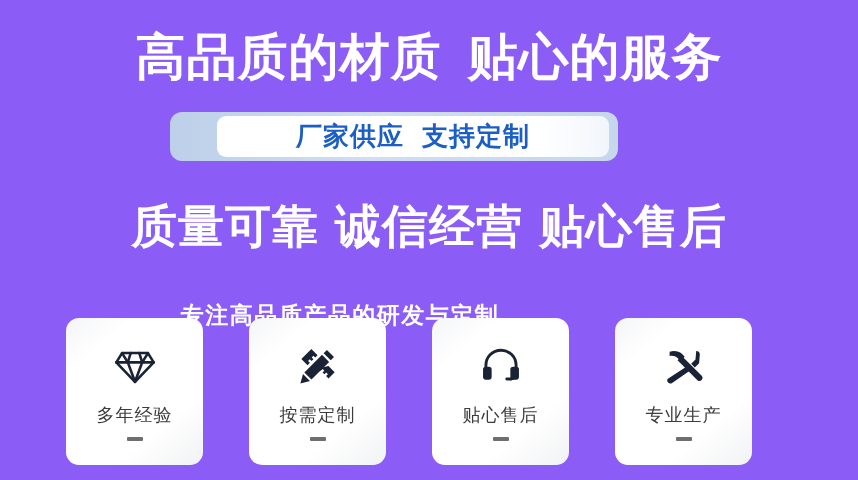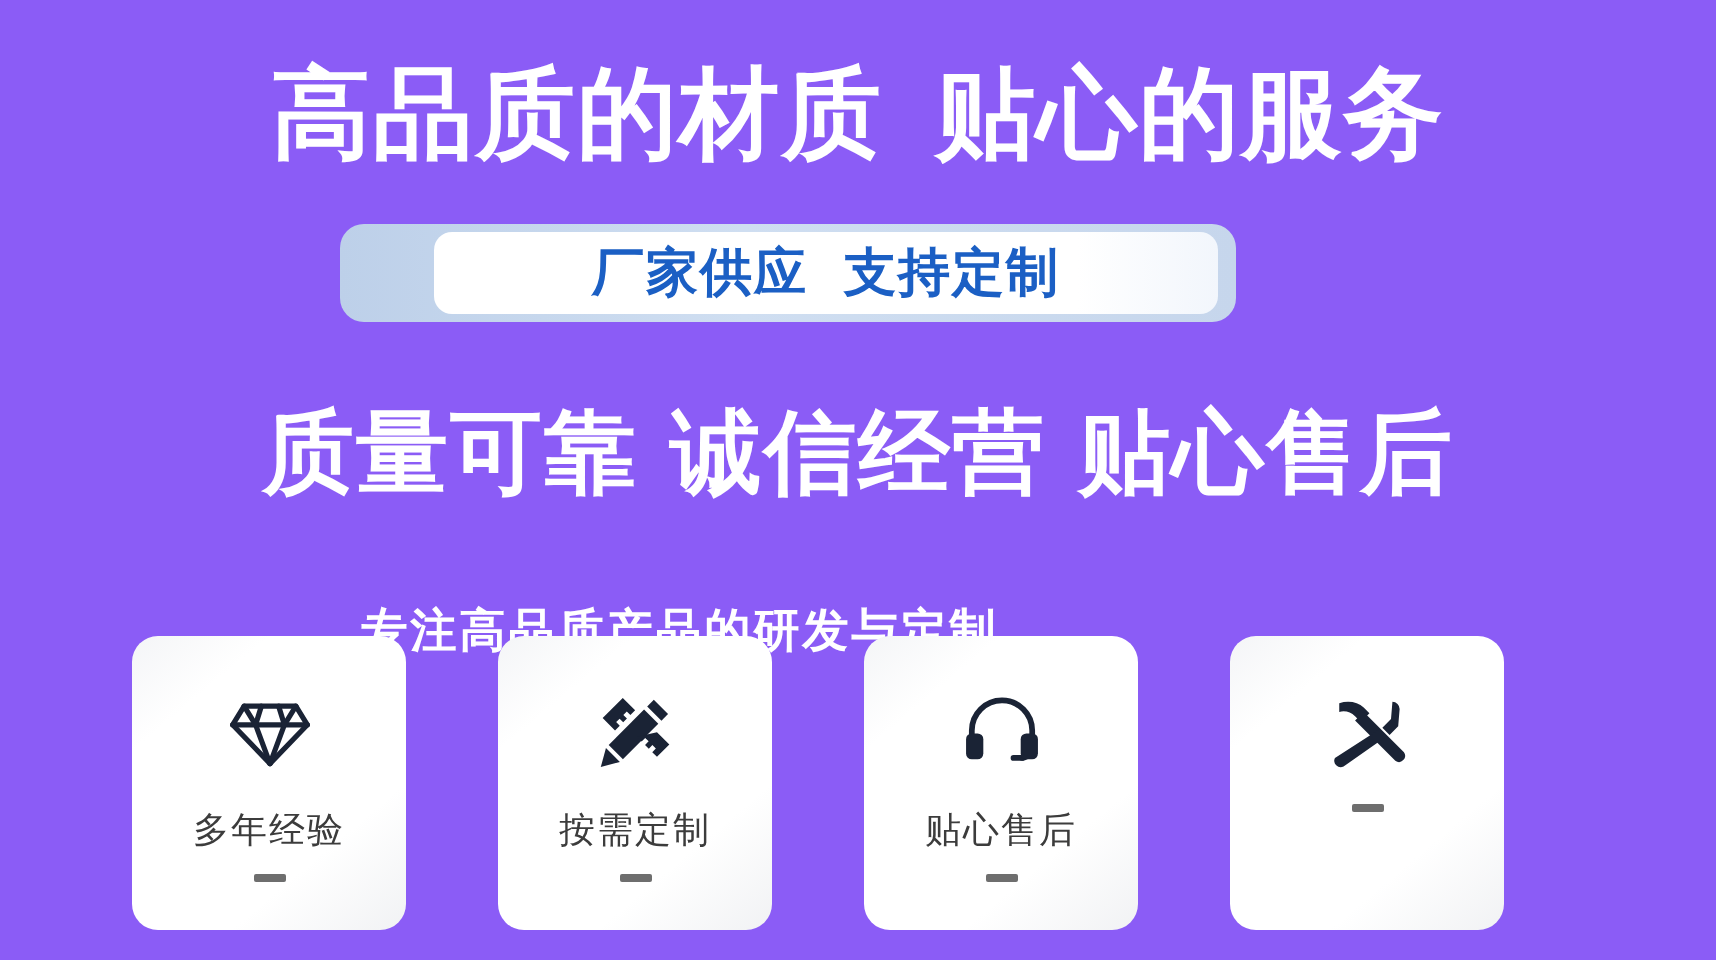--- a/index.html
+++ b/index.html
@@ -239,17 +239,18 @@
       <div class="card-icon">
         <svg viewBox="0 0 64 64" xmlns="http://www.w3.org/2000/svg">
           <g fill="#1a2335">
             <path d="M12 12 c6-2 13-1 17 3 l4 4 -6 6 -4-4 c-3-3-7-4-11-3z"></path>
             <path d="M23 24 l6-6 28 28 a4.3 4.3 0 0 1-6 6z"></path>
             <path d="M49 11 a5 5 0 0 1 5 5 l-1 12 -6 6 -5-5 6-6z"></path>
             <path d="M40 30 l5 5 -30 21 a4.5 4.5 0 0 1-6-6z"></path>
           </g>
         </svg>
       </div>
+      <div class="card-label">专业生产</div>
       <div class="card-dash"></div>
     </div>
 
   </div>
 </div>
 
 </body></html>

